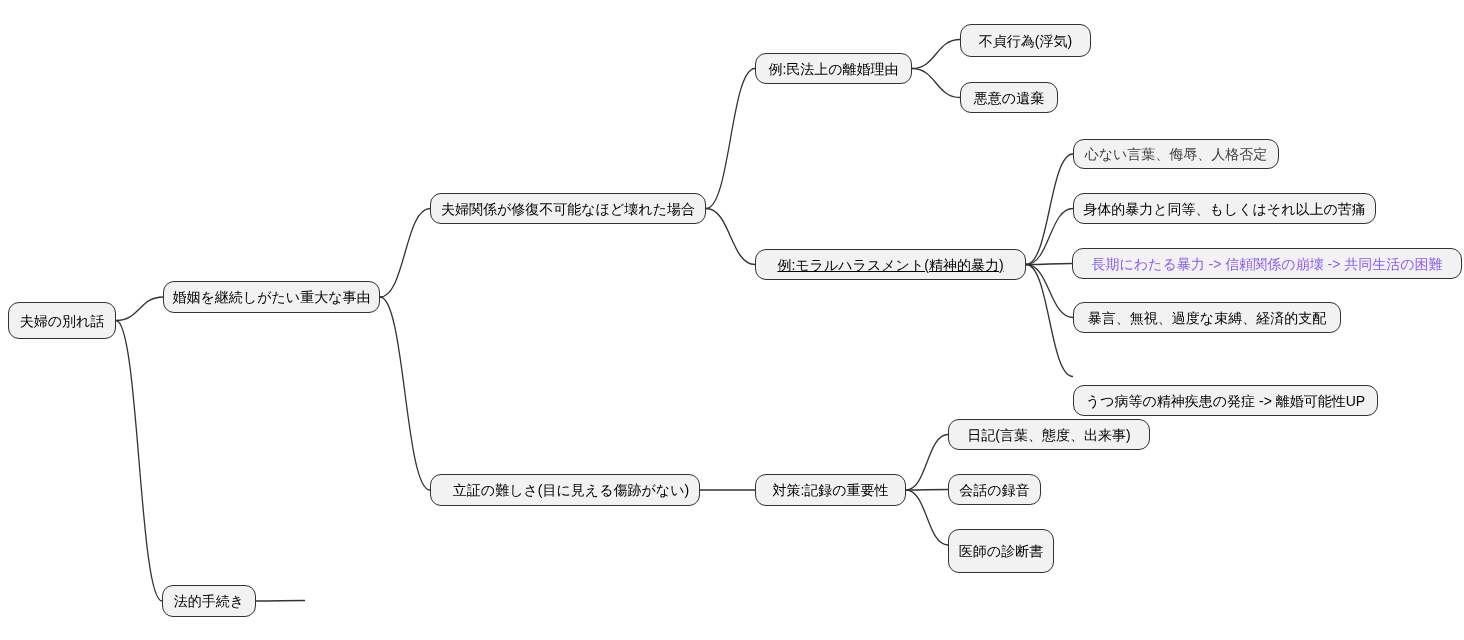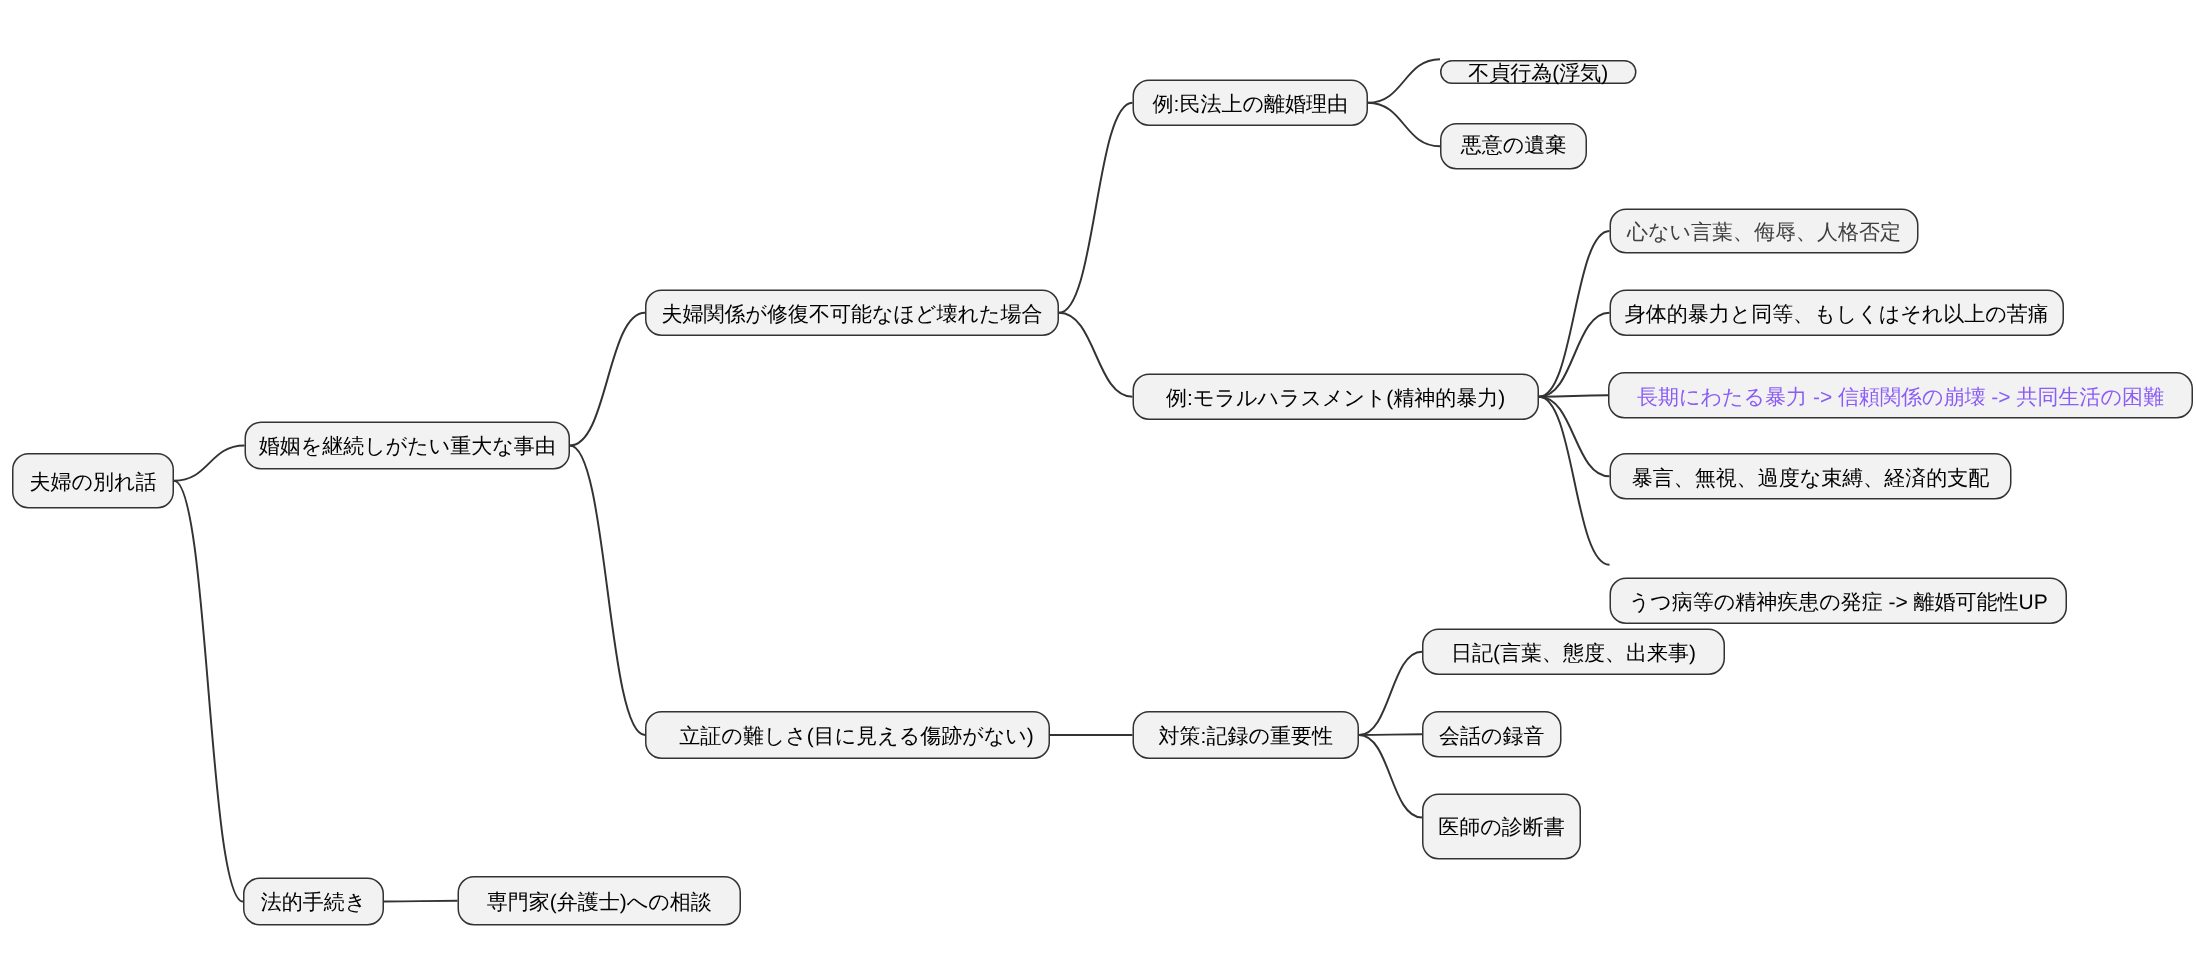--- a/index.html
+++ b/index.html
@@ -59,28 +59,27 @@
       <path d="M700,490 C727.5,490 727.5,490 755,490" fill="none" stroke="#333333" stroke-width="1.3"></path>
       <path d="M906,490 C927,490 927,434.5 948,434.5" fill="none" stroke="#333333" stroke-width="1.3"></path>
       <path d="M906,490 C927,490 927,489.5 948,489.5" fill="none" stroke="#333333" stroke-width="1.3"></path>
       <path d="M906,490 C927,490 927,545 948,545" fill="none" stroke="#333333" stroke-width="1.3"></path>
       <path d="M256,601 C280.5,601 280.5,600.5 305,600.5" fill="none" stroke="#333333" stroke-width="1.3"></path>
     </svg>
 <div class="mindmap-node" style="left: 8px; top: 302px; width: 108px; height: 37px; background: rgb(242, 242, 242); border-color: rgb(51, 51, 51); color: rgb(0, 0, 0);">夫婦の別れ話</div>
     <div class="mindmap-node" style="left: 163px; top: 281px; width: 217px; height: 32px; background: rgb(242, 242, 242); border-color: rgb(51, 51, 51); color: rgb(0, 0, 0);">婚姻を継続しがたい重大な事由</div>
     <div class="mindmap-node" style="left: 430px; top: 193px; width: 276px; height: 31px; background: rgb(242, 242, 242); border-color: rgb(51, 51, 51); color: rgb(0, 0, 0);">夫婦関係が修復不可能なほど壊れた場合</div>
     <div class="mindmap-node" style="left: 755px; top: 53px; width: 157px; height: 31px; background: rgb(242, 242, 242); border-color: rgb(51, 51, 51); color: rgb(0, 0, 0);">例:民法上の離婚理由</div>
-    <div class="mindmap-node" style="left: 960px; top: 24px; width: 131px; height: 16px; background: rgb(242, 242, 242); border-color: rgb(51, 51, 51); color: rgb(0, 0, 0); margin-top: 16px;">不貞行為(浮気)</div>
-    <div class="mindmap-node" style="left: 960px; top: 82px; width: 98px; height: 31px; background: rgb(242, 242, 242); border-color: rgb(51, 51, 51); color: rgb(0, 0, 0); font-family: Liberation Mono, monospace;">悪意の遺棄</div>
-    <div class="mindmap-node" style="left: 755px; top: 249px; width: 271px; height: 31px; background: rgb(242, 242, 242); border-color: rgb(51, 51, 51); color: rgb(0, 0, 0);">例:モラルハラスメント(精神的暴力)</div>
+    <div class="mindmap-node" style="left: 960px; top: 24px; width: 131px; height: 33px; background: rgb(242, 242, 242); border-color: rgb(51, 51, 51); color: rgb(0, 0, 0);">不貞行為(浮気)</div>
+    <div class="mindmap-node" style="left: 960px; top: 82px; width: 98px; height: 31px; background: rgb(242, 242, 242); border-color: rgb(51, 51, 51); color: rgb(0, 0, 0);">悪意の遺棄</div>
+    <div class="mindmap-node" style="left: 755px; top: 249px; width: 271px; height: 31px; background: rgb(242, 242, 242); border-color: rgb(51, 51, 51); color: rgb(0, 0, 0); text-decoration: underline;">例:モラルハラスメント(精神的暴力)</div>
     <div class="mindmap-node" style="left: 1073px; top: 139px; width: 206px; height: 30px; background: rgb(242, 242, 242); border-color: rgb(51, 51, 51); color: #404040;">心ない言葉、侮辱、人格否定</div>
     <div class="mindmap-node" style="left: 1073px; top: 193px; width: 303px; height: 31px; background: rgb(242, 242, 242); border-color: rgb(51, 51, 51); color: rgb(0, 0, 0);">身体的暴力と同等、もしくはそれ以上の苦痛</div>
     <div class="mindmap-node" style="left: 1072px; top: 248px; width: 390px; height: 31px; background: rgb(242, 242, 242); border-color: rgb(51, 51, 51); color: #8b5cf6;">長期にわたる暴力 -&gt; 信頼関係の崩壊 -&gt; 共同生活の困難</div>
     <div class="mindmap-node" style="left: 1073px; top: 302px; width: 268px; height: 31px; background: rgb(242, 242, 242); border-color: rgb(51, 51, 51); color: rgb(0, 0, 0);">暴言、無視、過度な束縛、経済的支配</div>
     <div class="mindmap-node" style="left: 1073px; top: 361px; width: 305px; height: 31px; background: rgb(242, 242, 242); border-color: rgb(51, 51, 51); color: rgb(0, 0, 0); margin-top: 24px;">うつ病等の精神疾患の発症 -&gt; 離婚可能性UP</div>
     <div class="mindmap-node" style="left: 430px; top: 474px; width: 270px; height: 32px; background: rgb(242, 242, 242); border-color: rgb(51, 51, 51); color: rgb(0, 0, 0); padding-left: 12px;">立証の難しさ(目に見える傷跡がない)</div>
     <div class="mindmap-node" style="left: 948px; top: 419px; width: 202px; height: 31px; background: rgb(242, 242, 242); border-color: rgb(51, 51, 51); color: rgb(0, 0, 0);">日記(言葉、態度、出来事)</div>
     <div class="mindmap-node" style="left: 755px; top: 474px; width: 151px; height: 32px; background: rgb(242, 242, 242); border-color: rgb(51, 51, 51); color: rgb(0, 0, 0);">対策:記録の重要性</div>
     <div class="mindmap-node" style="left: 948px; top: 474px; width: 93px; height: 31px; background: rgb(242, 242, 242); border-color: rgb(51, 51, 51); color: rgb(0, 0, 0);">会話の録音</div>
     <div class="mindmap-node" style="left: 948px; top: 529px; width: 106px; height: 44px; background: rgb(242, 242, 242); border-color: rgb(51, 51, 51); color: rgb(0, 0, 0);">医師の診断書</div>
     <div class="mindmap-node" style="left: 162px; top: 585px; width: 94px; height: 32px; background: rgb(242, 242, 242); border-color: rgb(51, 51, 51); color: rgb(0, 0, 0);">法的手続き</div>
-    <div class="mindmap-node" style="left: 305px; top: 584px; width: 189px; height: 33px; background: rgb(242, 242, 242); border-color: rgb(51, 51, 51); color: rgb(0, 0, 0);">専門家(弁護士)への相談</div>
   </div>
 
 </body></html>

